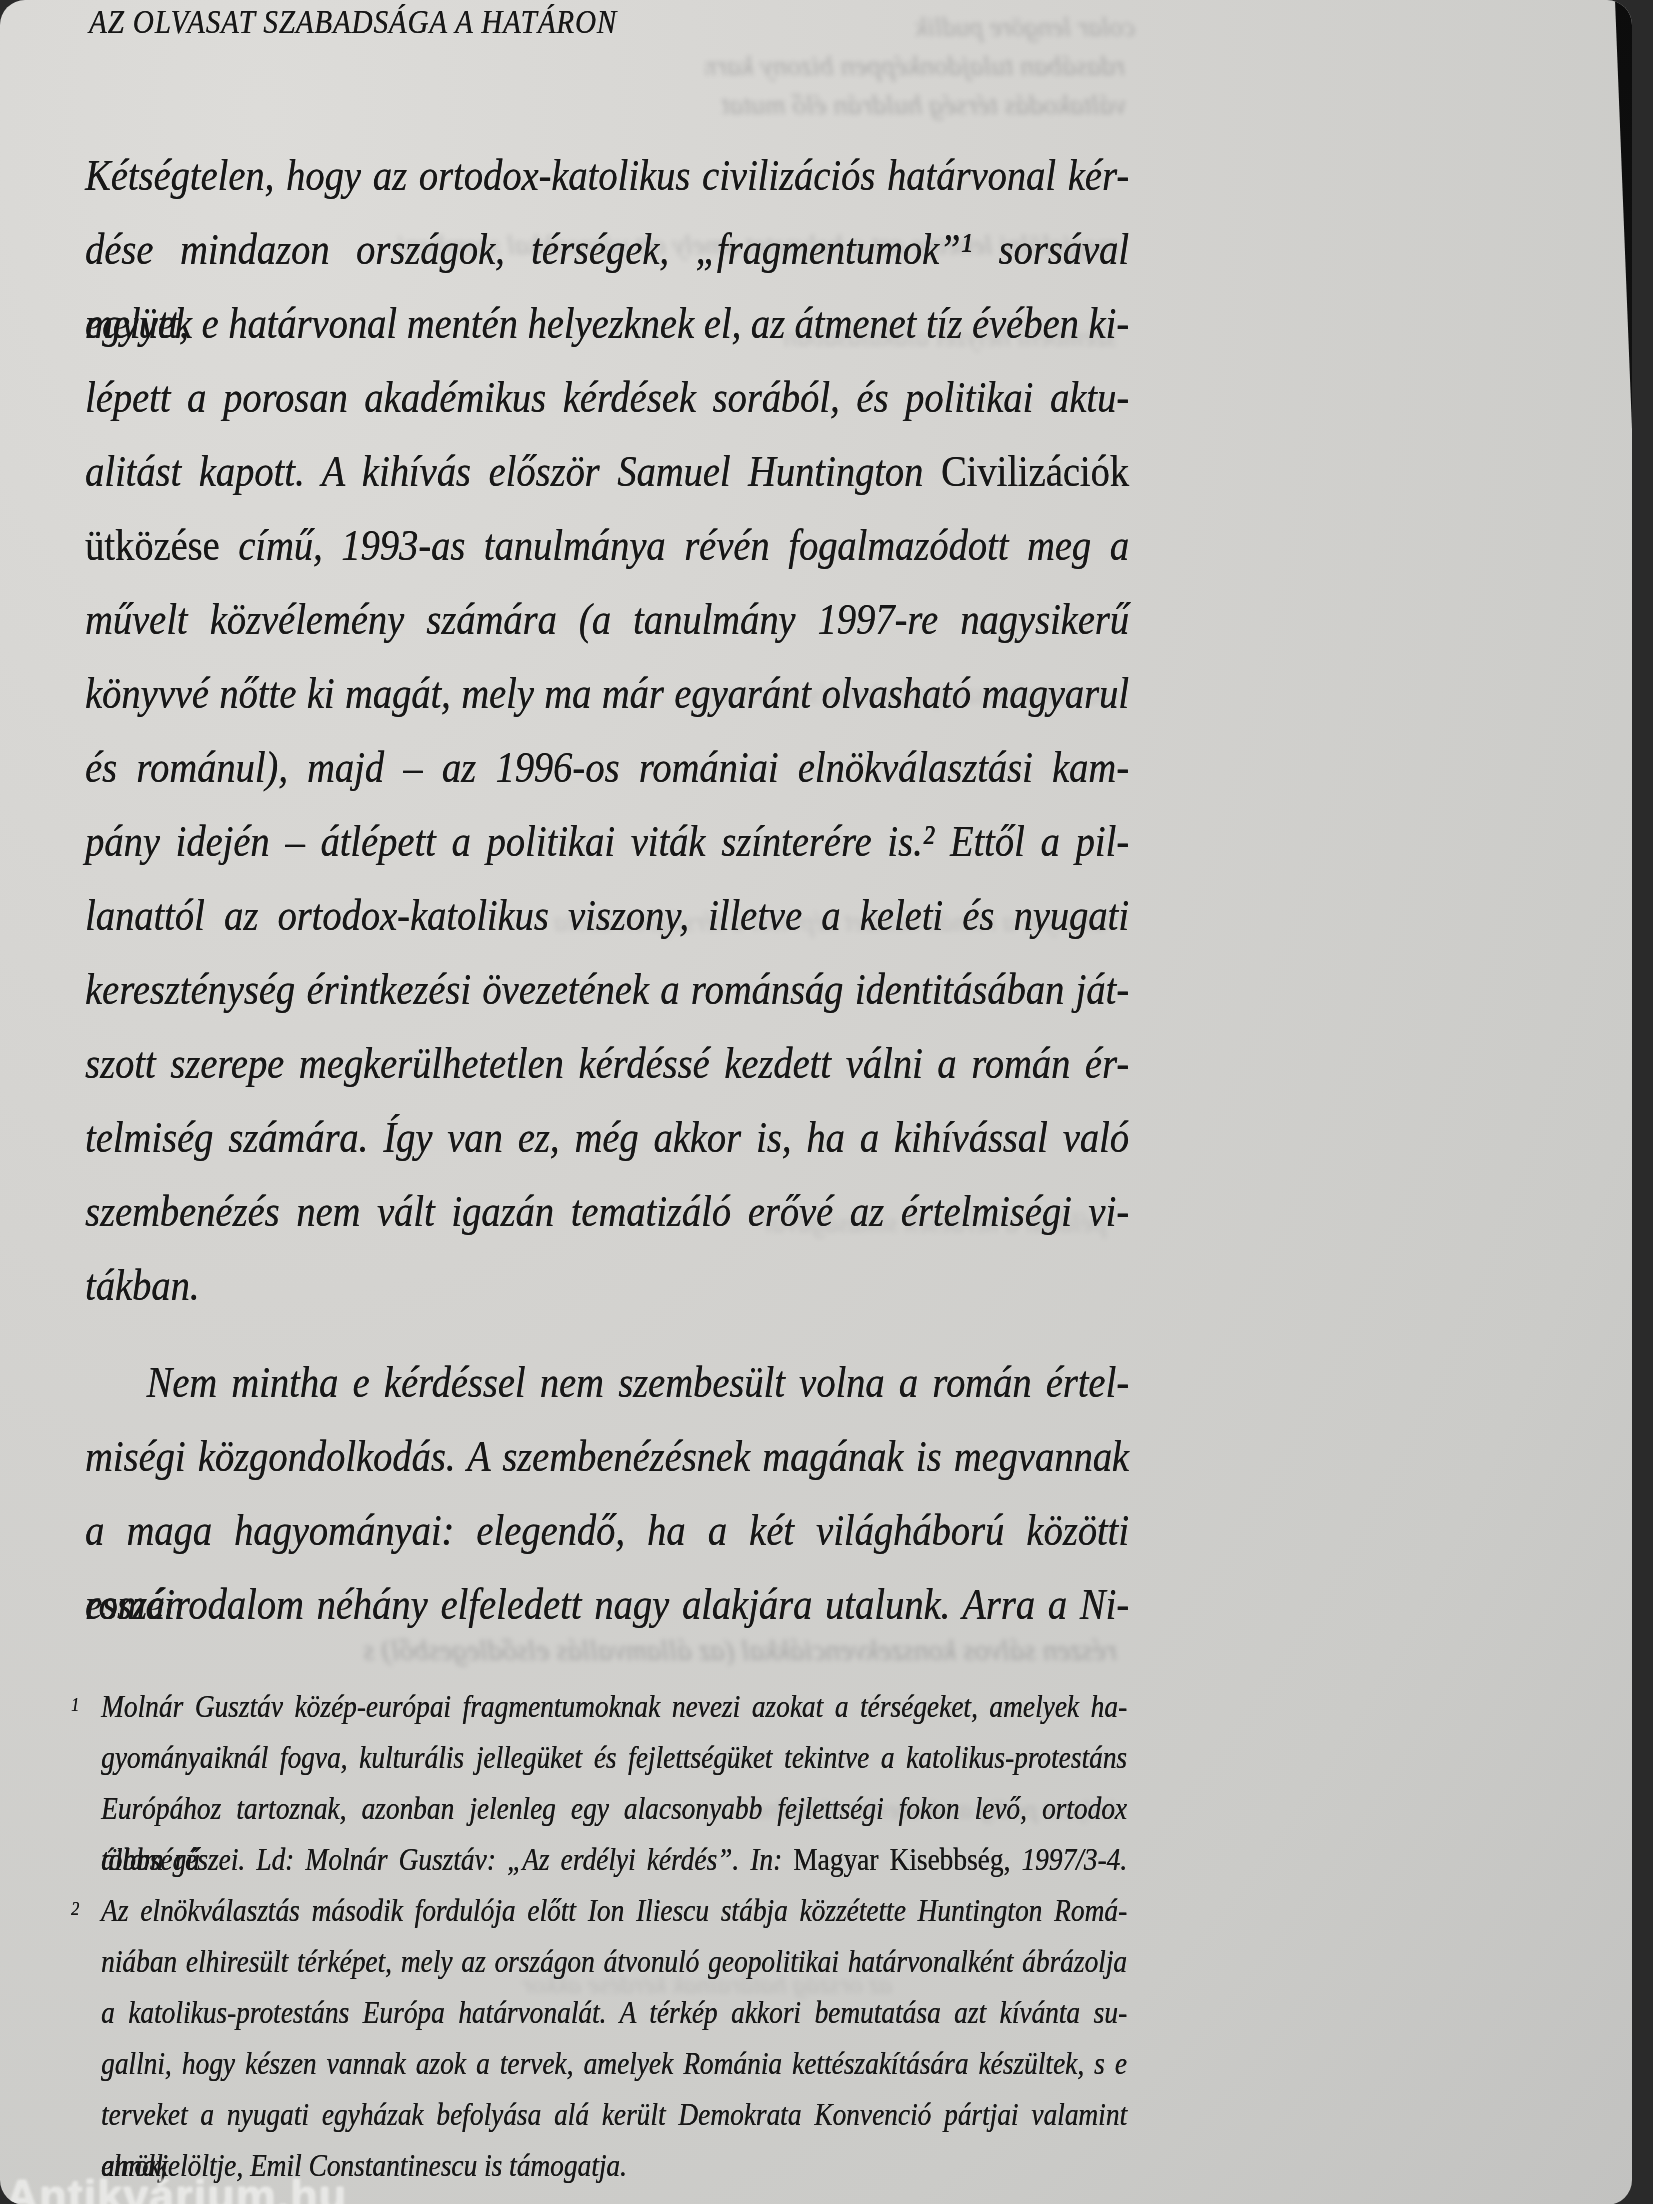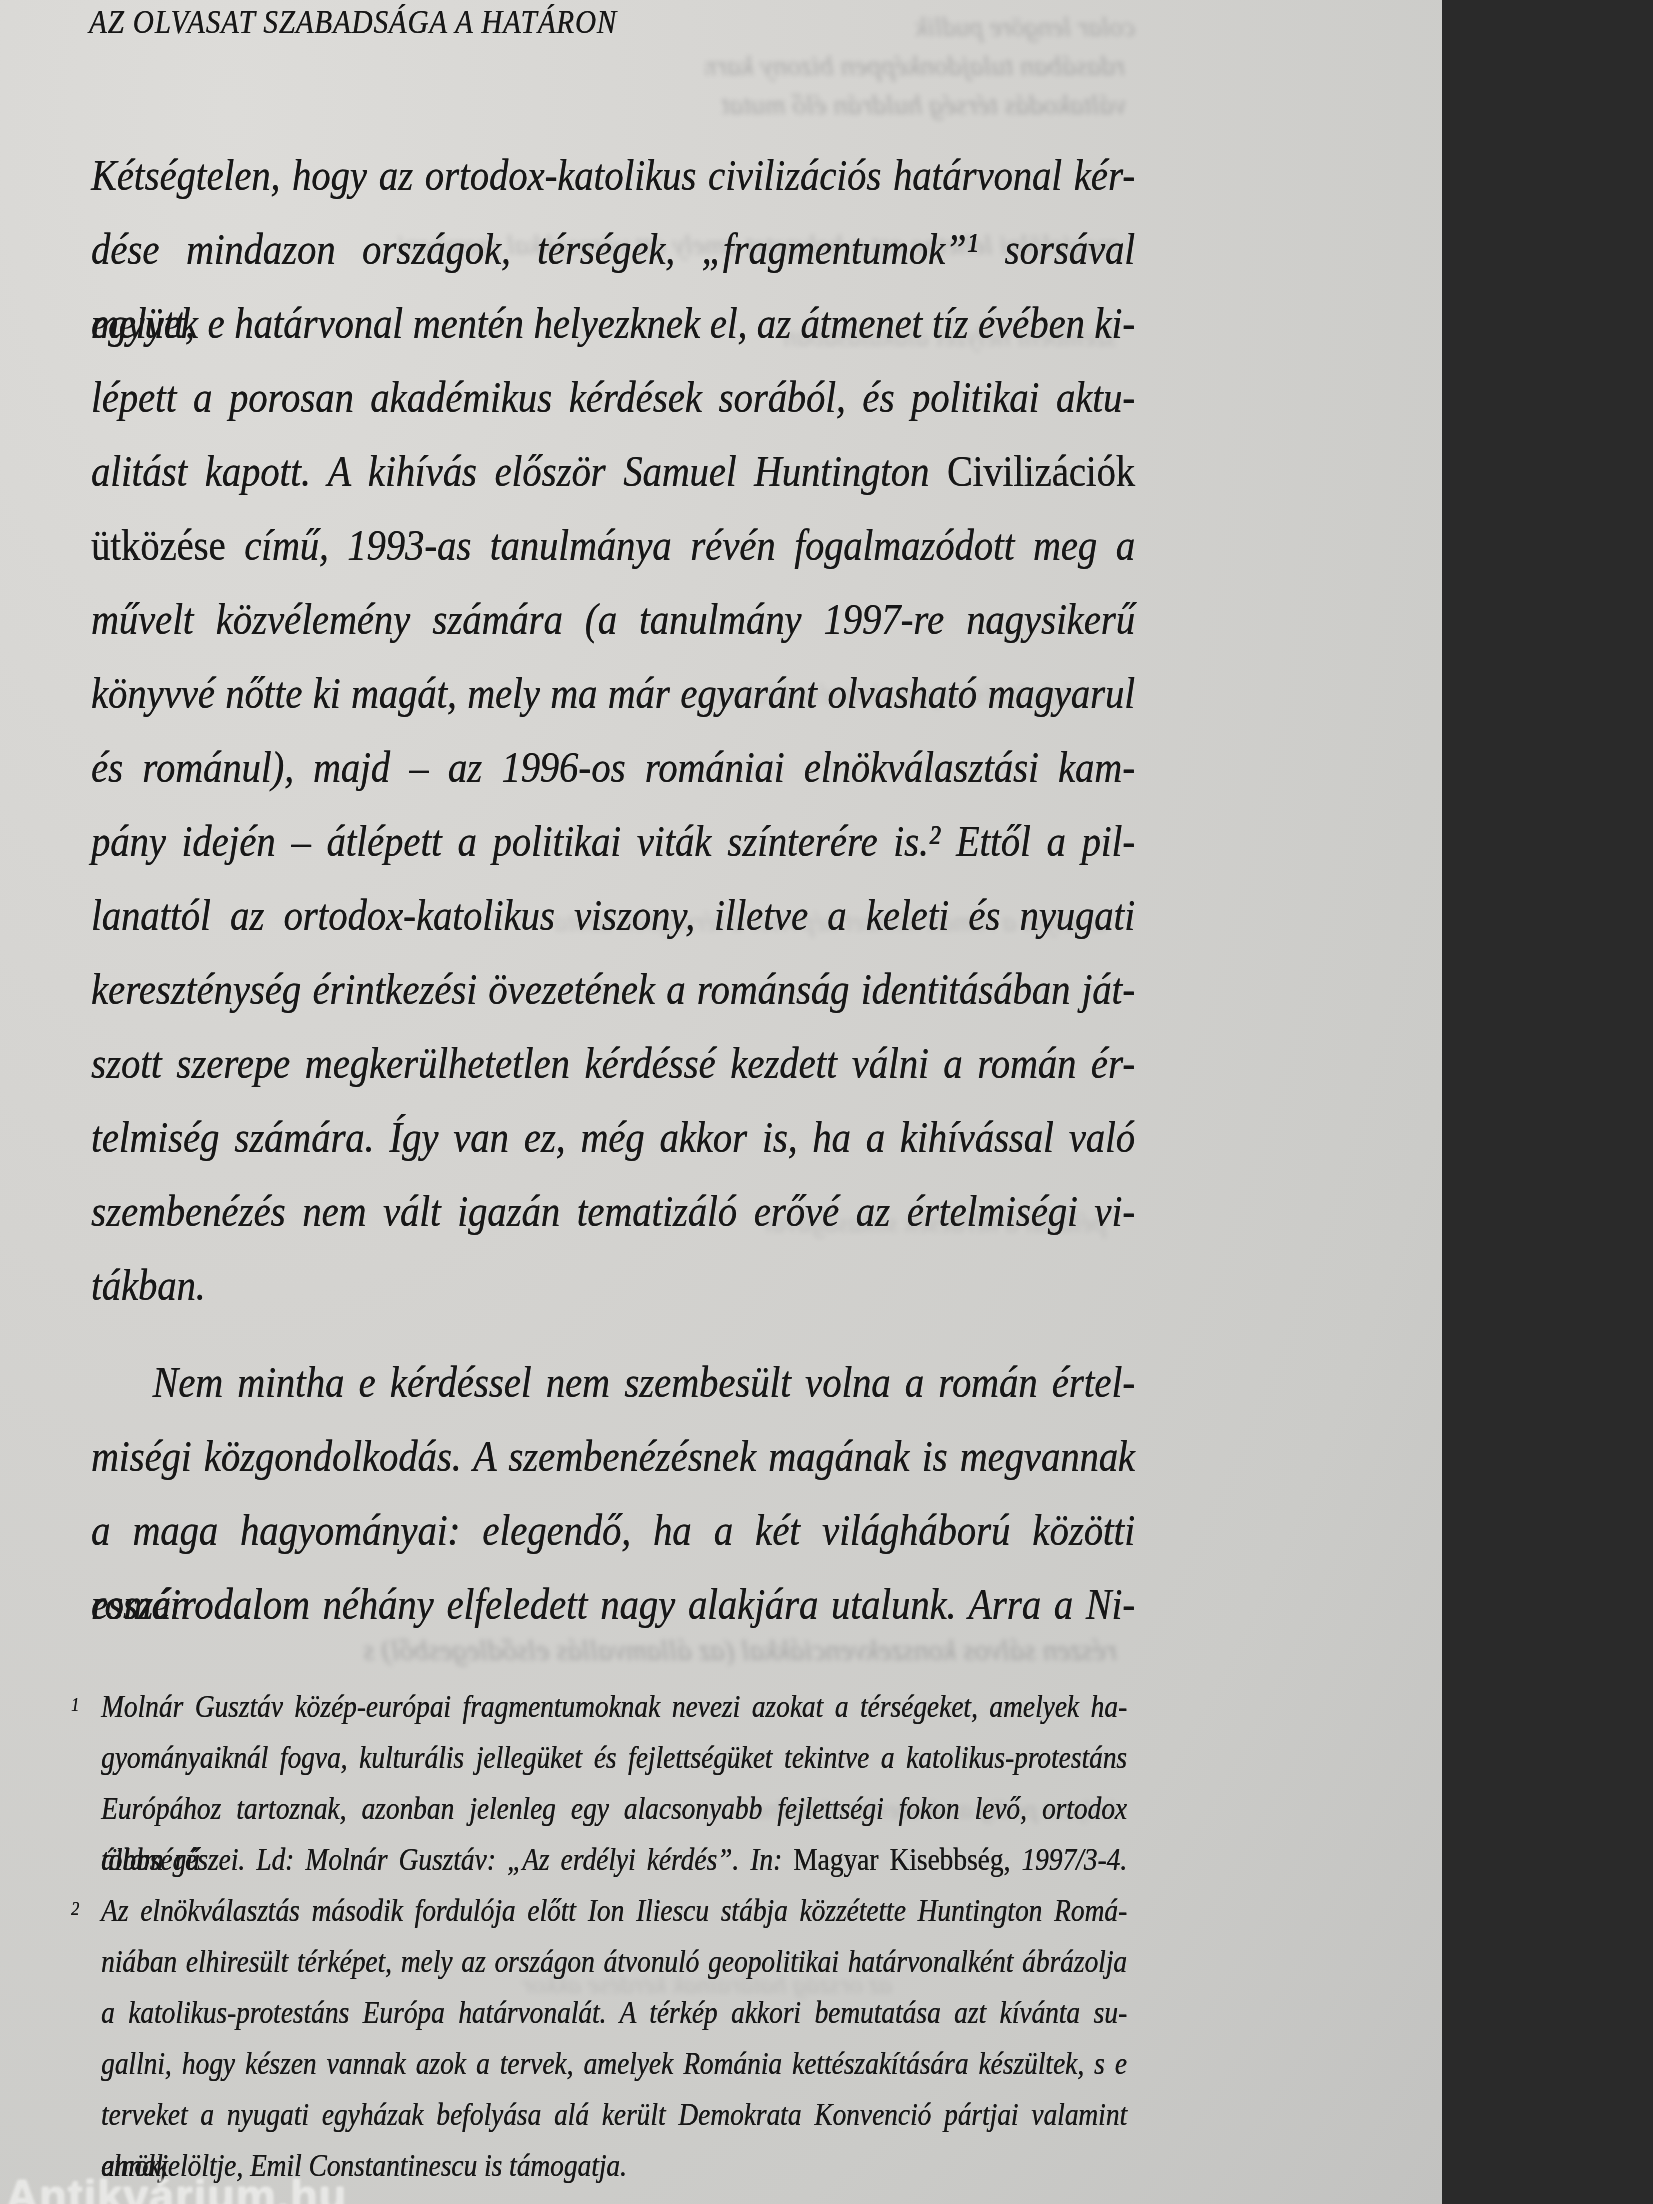--- a/index.html
+++ b/index.html
@@ -1,37 +1,38 @@
 <!DOCTYPE html>
 <html><head>
 <meta charset="utf-8">
 <style>
   html,body{margin:0;padding:0;background:#2a2a2a;}
   .page{
     position:relative;
-    width:1442px;height:2205px;
+    width:1632px;height:2205px;
     overflow:hidden;
     background:
       radial-gradient(ellipse at 16% 5%, #dddcd9 0%, #d4d3d0 40%, #cbcbc8 78%, #c2c2c0 100%);
     font-family:"Liberation Serif","DejaVu Serif",serif;
     color:var(--ink,#171717);
+    border-radius:25px;
   }
   .scan-shadow{
     position:absolute;left:1615px;top:0;width:39px;height:985px;
     background:linear-gradient(180deg,#0c0c0c 0%,#151515 70%,#1c1c1c 100%);
     clip-path:polygon(0 0,100% 0,100% 100%);
   }
   .heading{
     position:absolute;left:89px;top:3.9px;width:835px;
     font-style:italic;font-size:33px;letter-spacing:1px;
     transform:scaleX(.88);transform-origin:0 0;
     white-space:nowrap;
     text-shadow:0.3px 0 0 currentColor;
   }
-  .bodyblock{position:absolute;left:91px;top:138px;}
+  .bodyblock{position:absolute;left:85px;top:138px;}
   .scale{width:1221px;transform:scaleX(.855);transform-origin:0 0;}
   .para .line{
     position:relative;
     font-style:italic;font-size:45px;line-height:74px;height:74px;
     text-align:justify;text-align-last:left;
     text-shadow:0.3px 0 0 currentColor;
     white-space:normal;
   }
   .para .line.jl{text-align-last:justify;}
   .para.indent .line:first-child{padding-left:72px;}

